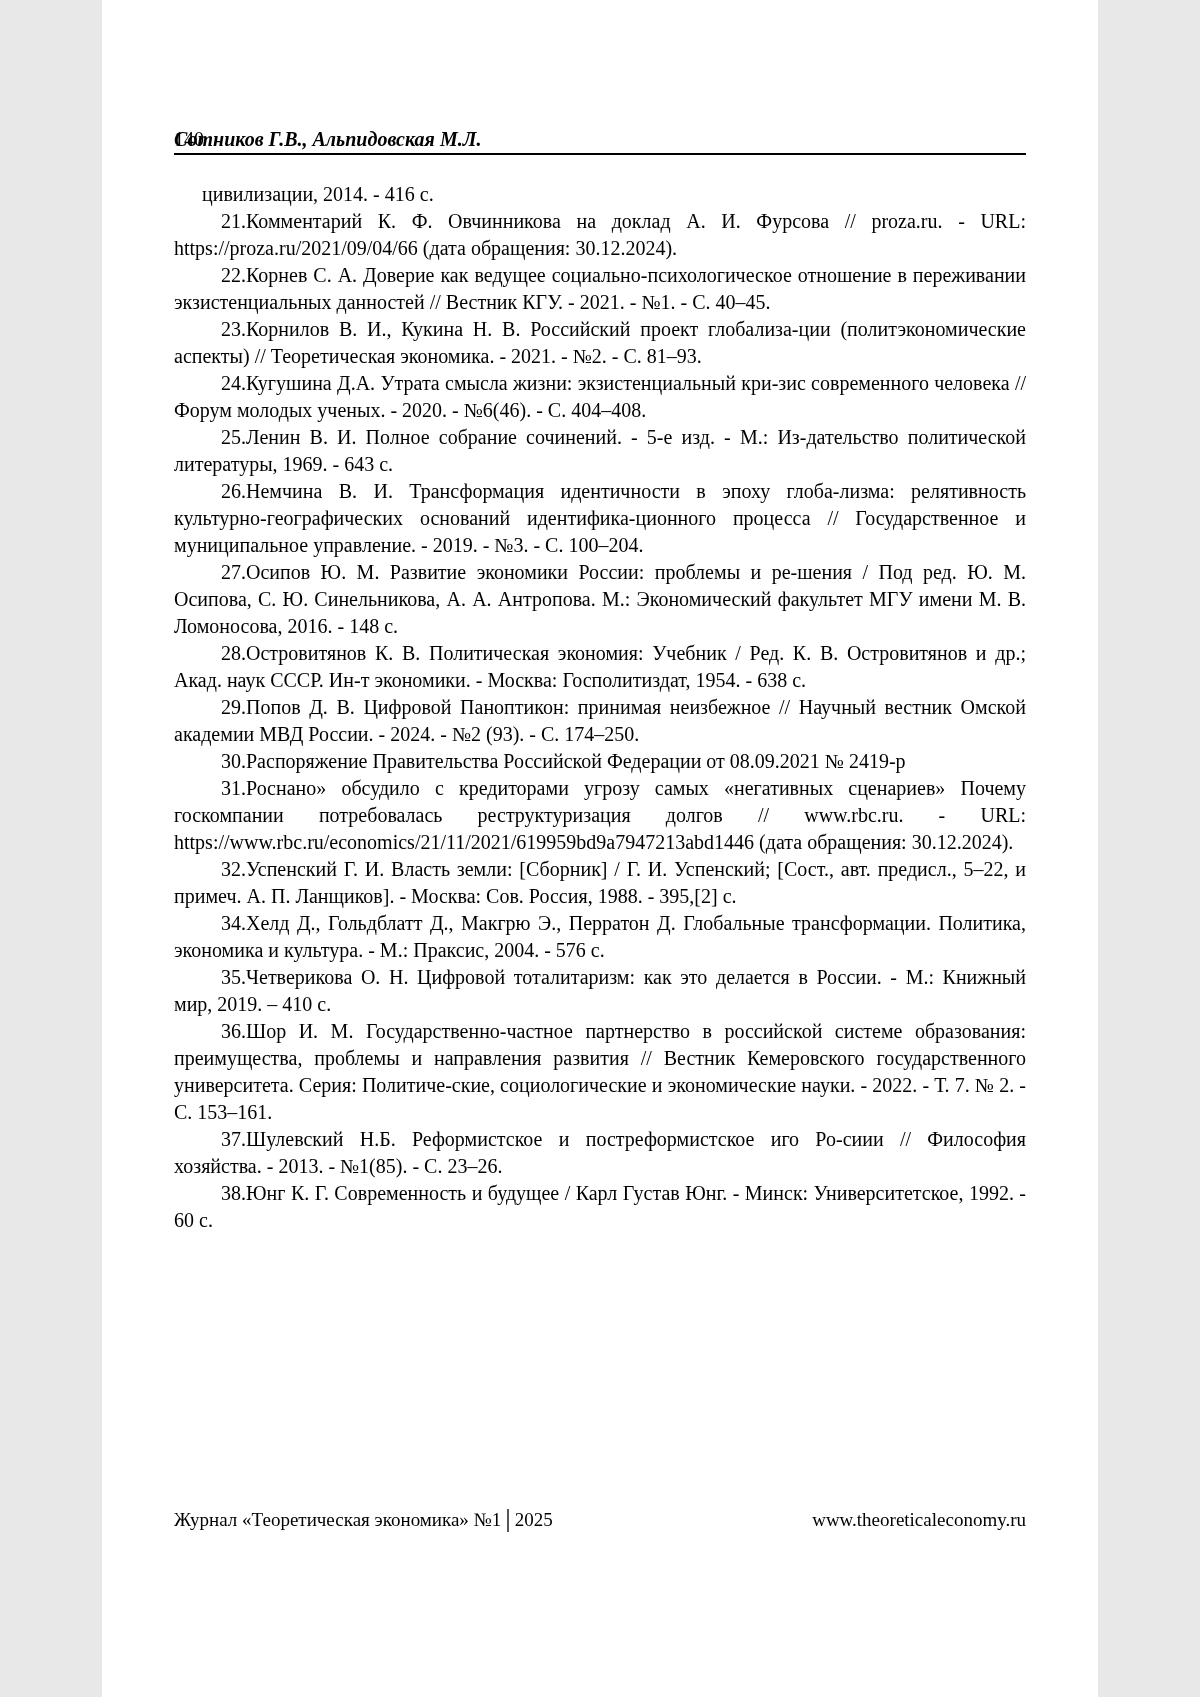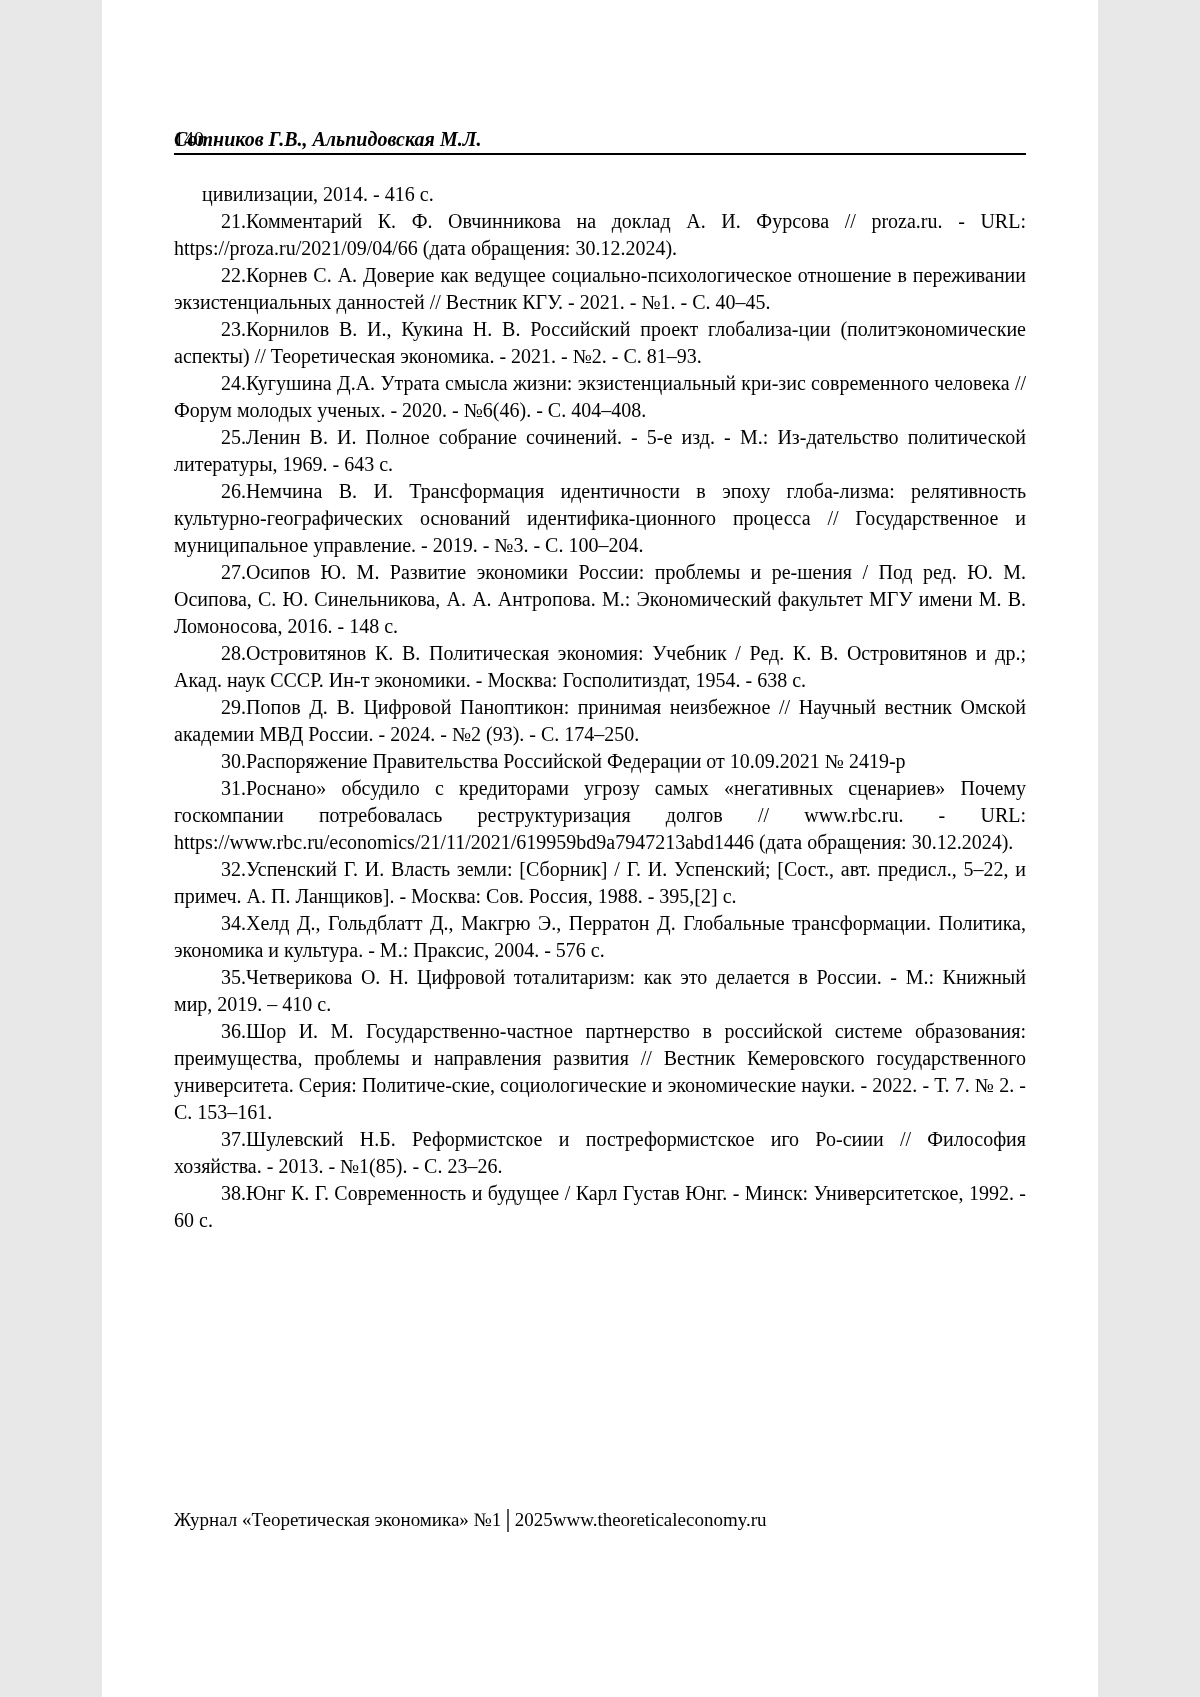--- a/index.html
+++ b/index.html
@@ -53,20 +53,21 @@
   .refs p.continuation {
     text-indent: 0;
     margin-left: 28px;
   }
   .page-footer {
     position: absolute;
     left: 72px;
     right: 72px;
     top: 1508px;
     display: flex;
+    justify-content: space-between;
     font-size: 19px;
     line-height: 24px;
   }
 </style>
 </head>
 <body>
 
 <div class="page">
 
   <div class="running-head">
@@ -79,21 +80,21 @@
 
   <p>21.Комментарий К. Ф. Овчинникова на доклад А. И. Фурсова // proza.ru. - URL: https://proza.ru/2021/09/04/66 (дата обращения: 30.12.2024).</p>
       <p>22.Корнев С. А. Доверие как ведущее социально-психологическое отношение в переживании экзистенциальных данностей // Вестник КГУ. - 2021. - №1. - С. 40–45.</p>
       <p>23.Корнилов В. И., Кукина Н. В. Российский проект глобализа-ции (политэкономические аспекты) // Теоретическая экономика. - 2021. - №2. - С. 81–93.</p>
       <p>24.Кугушина Д.А. Утрата смысла жизни: экзистенциальный кри-зис современного человека // Форум молодых ученых. - 2020. - №6(46). - С. 404–408.</p>
       <p>25.Ленин В. И. Полное собрание сочинений. - 5-е изд. - М.: Из-дательство политической литературы, 1969. - 643 с.</p>
       <p>26.Немчина В. И. Трансформация идентичности в эпоху глоба-лизма: релятивность культурно-географических оснований идентифика-ционного процесса // Государственное и муниципальное управление. - 2019. - №3. - С. 100–204.</p>
       <p>27.Осипов Ю. М. Развитие экономики России: проблемы и ре-шения / Под ред. Ю. М. Осипова, С. Ю. Синельникова, А. А. Антропова. М.: Экономический факультет МГУ имени М. В. Ломоносова, 2016. - 148 с.</p>
       <p>28.Островитянов К. В. Политическая экономия: Учебник / Ред. К. В. Островитянов и др.; Акад. наук СССР. Ин-т экономики. - Москва: Госполитиздат, 1954. - 638 с.</p>
       <p>29.Попов Д. В. Цифровой Паноптикон: принимая неизбежное // Научный вестник Омской академии МВД России. - 2024. - №2 (93). - С. 174–250.</p>
-      <p>30.Распоряжение Правительства Российской Федерации от 10.09.2021 № 2419-р</p>
+      <p>30.Распоряжение Правительства Российской Федерации от 08.09.2021 № 2419-р</p>
       <p>31.Роснано» обсудило с кредиторами угрозу самых «негативных сценариев» Почему госкомпании потребовалась реструктуризация долгов // www.rbc.ru. - URL: https://www.rbc.ru/economics/21/11/2021/619959bd9a7947213abd1446 (дата обращения: 30.12.2024).</p>
       <p>32.Успенский Г. И. Власть земли: [Сборник] / Г. И. Успенский; [Сост., авт. предисл., 5–22, и примеч. А. П. Ланщиков]. - Москва: Сов. Россия, 1988. - 395,[2] с.</p>
       <p>34.Хелд Д., Гольдблатт Д., Макгрю Э., Перратон Д. Глобальные трансформации. Политика, экономика и культура. - М.: Праксис, 2004. - 576 с.</p>
       <p>35.Четверикова О. Н. Цифровой тоталитаризм: как это делается в России. - М.: Книжный мир, 2019. – 410 с.</p>
       <p>36.Шор И. М. Государственно-частное партнерство в российской системе образования: преимущества, проблемы и направления развития // Вестник Кемеровского государственного университета. Серия: Политиче-ские, социологические и экономические науки. - 2022. - Т. 7. № 2. - С. 153–161.</p>
       <p>37.Шулевский Н.Б. Реформистское и постреформистское иго Ро-сиии // Философия хозяйства. - 2013. - №1(85). - С. 23–26.</p>
       <p>38.Юнг К. Г.  Современность и будущее / Карл Густав Юнг. - Минск: Университетское, 1992. - 60 с.</p>
     </div>
 
   <div class="page-footer">

